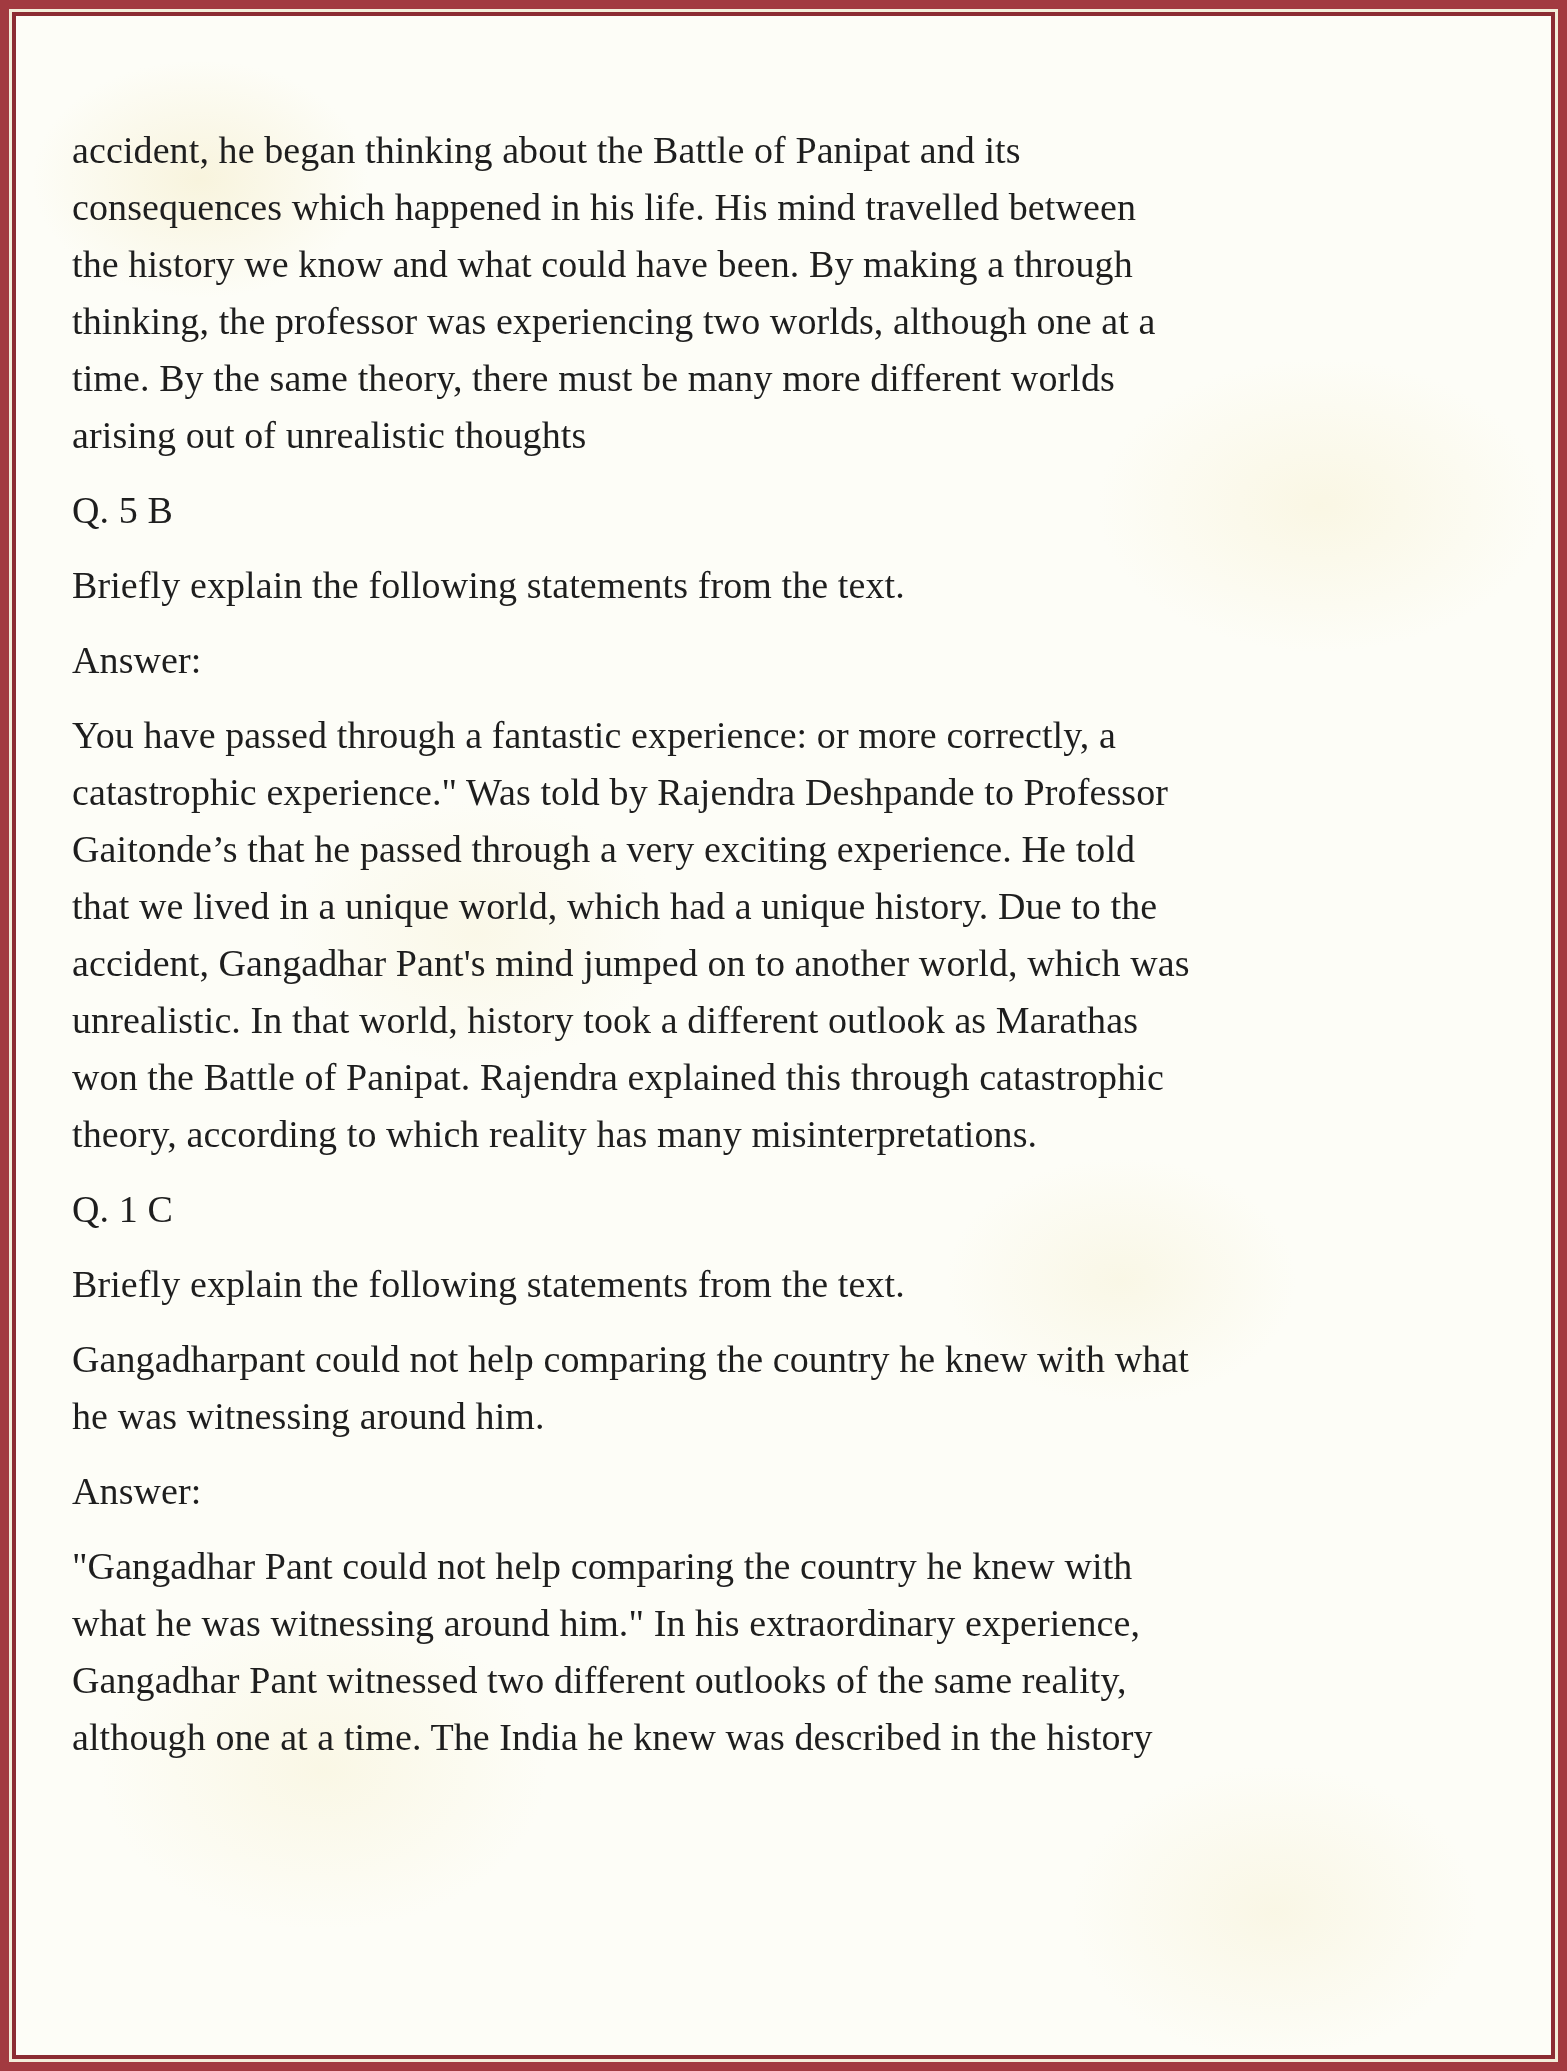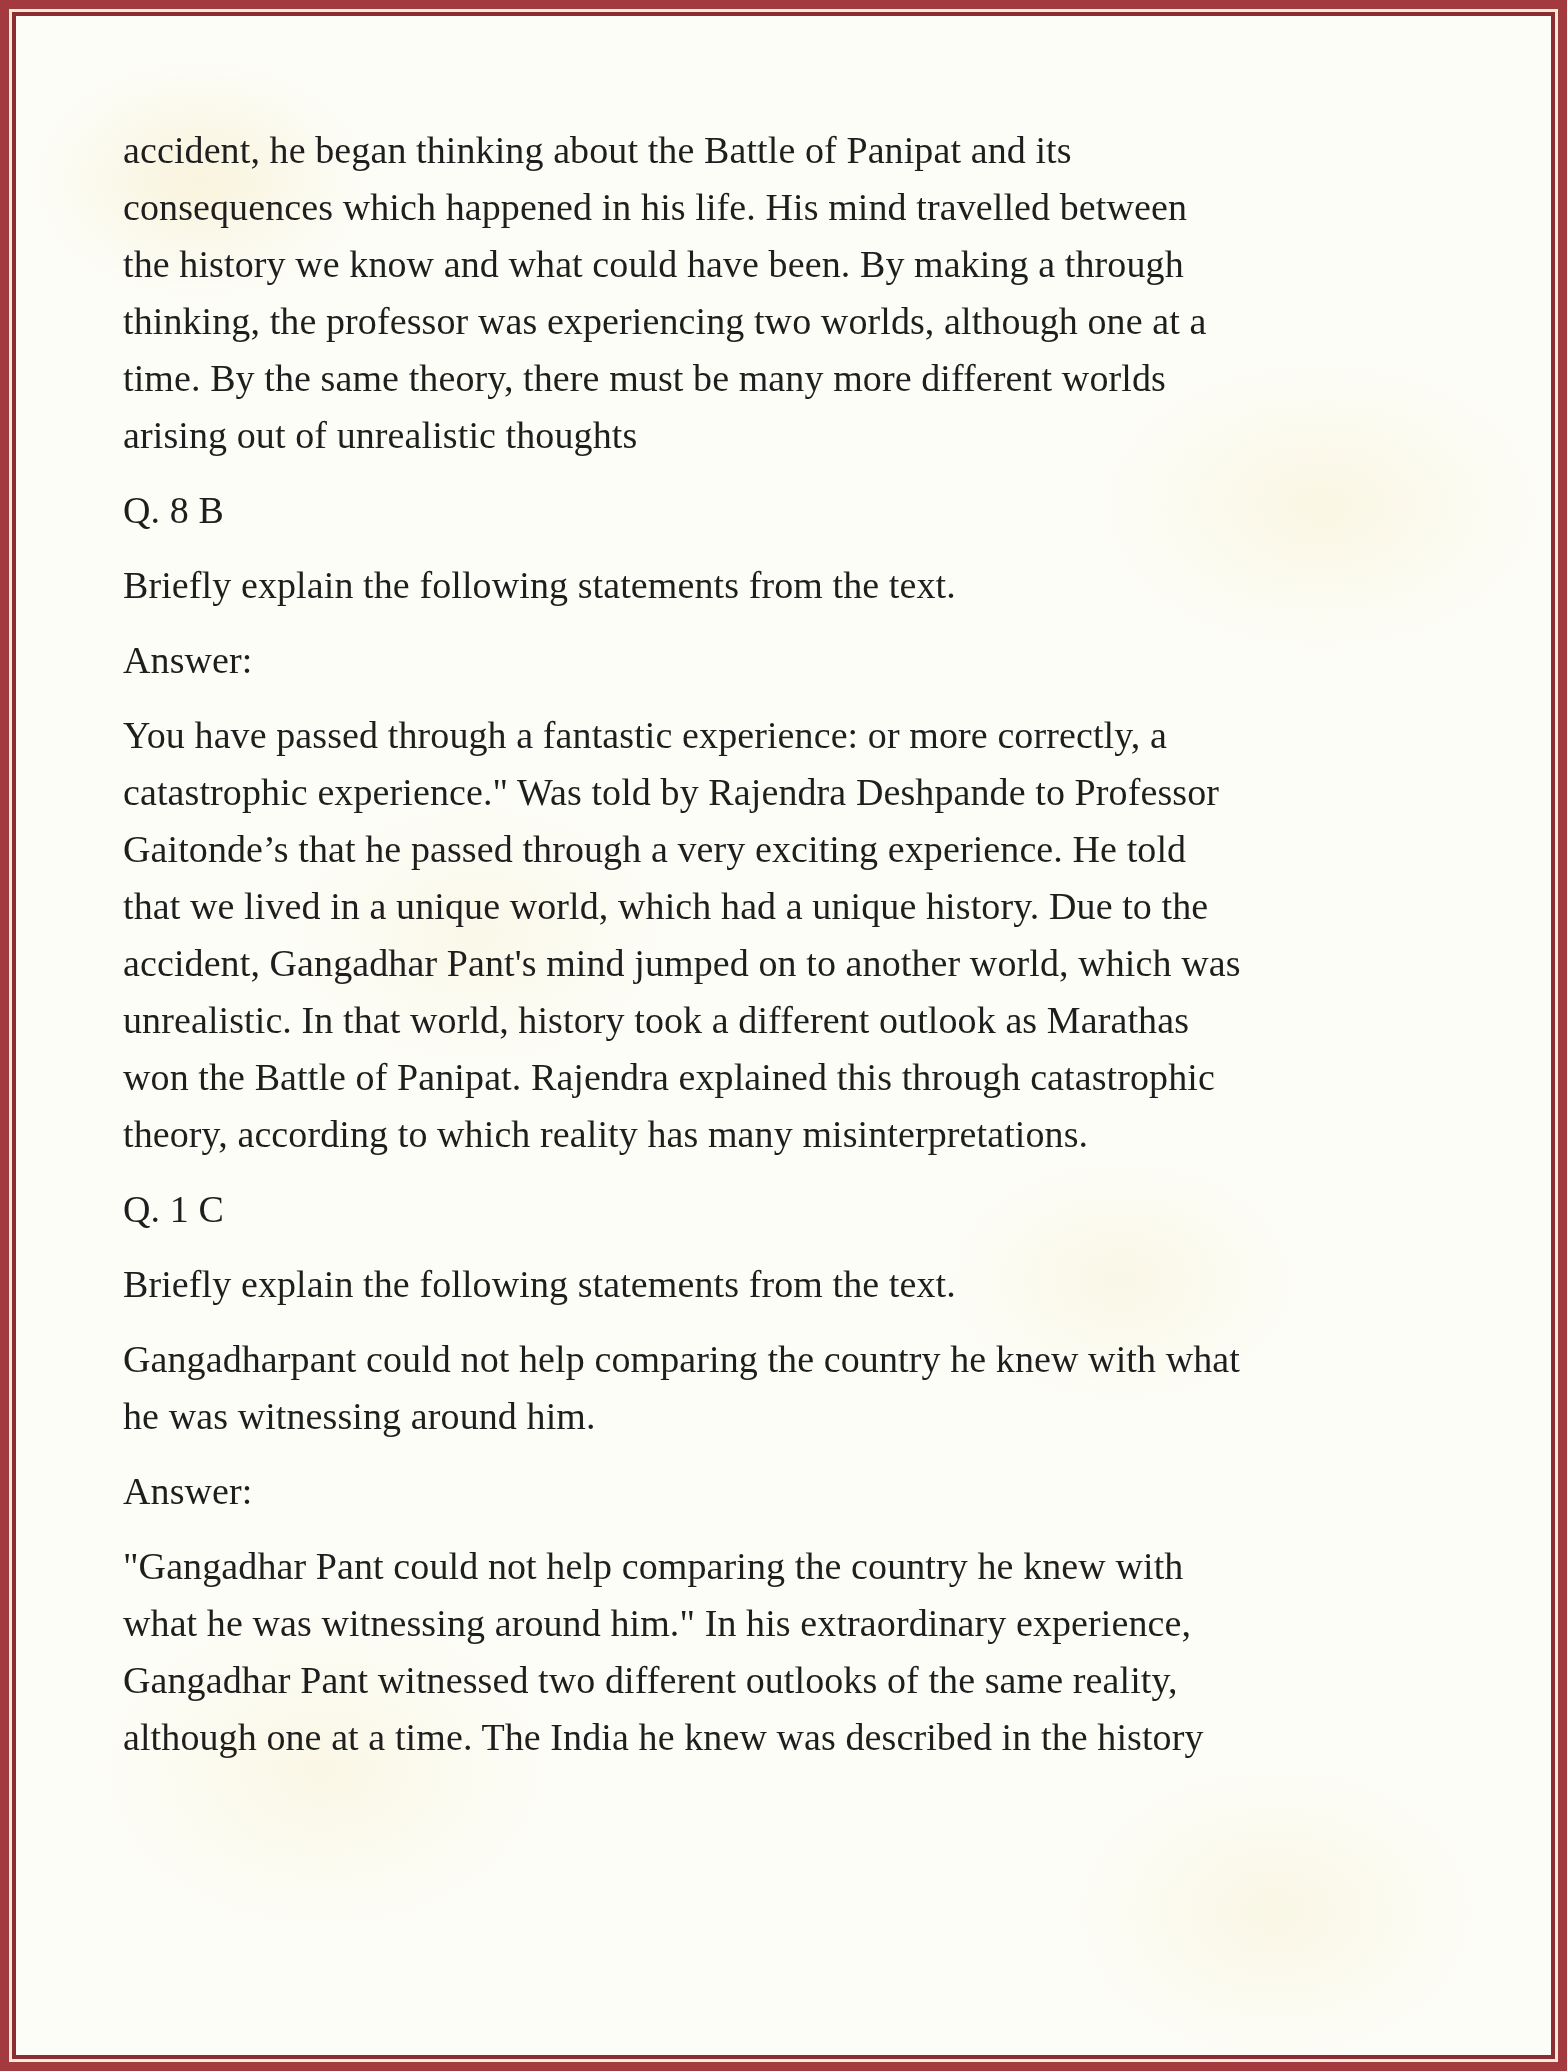--- a/index.html
+++ b/index.html
@@ -31,21 +31,21 @@
     border: 4px solid var(--border-inner);
     background-color: var(--page-background);
     
     background-image:
       radial-gradient(ellipse 240px 170px at 12% 8%,  rgba(244,236,200,.55), transparent 70%),
       radial-gradient(ellipse 320px 210px at 85% 24%, rgba(246,239,205,.45), transparent 70%),
       radial-gradient(ellipse 270px 190px at 30% 45%, rgba(246,240,210,.40), transparent 70%),
       radial-gradient(ellipse 250px 175px at 72% 62%, rgba(244,238,205,.40), transparent 70%),
       radial-gradient(ellipse 320px 230px at 20% 86%, rgba(246,240,208,.45), transparent 70%),
       radial-gradient(ellipse 290px 210px at 82% 93%, rgba(244,237,203,.40), transparent 70%);
-    padding: 106px 28px 0 107px;
+    padding: 106px 28px 0 56px;
     overflow: hidden;
   }
   .doc {
     font-size: 38px;
     line-height: 57px;
     color: var(--text);
     max-width: 1400px;
   }
   .block {
     margin: 0 0 18px 0;
@@ -58,21 +58,21 @@
 
 <div class="page-frame">
   <div class="page-inner">
     <div class="doc">
       <p class="block">accident, he began thinking about the Battle of Panipat and its
 consequences which happened in his life. His mind travelled between
 the history we know and what could have been. By making a through
 thinking, the professor was experiencing two worlds, although one at a
 time. By the same theory, there must be many more different worlds
 arising out of unrealistic thoughts</p>
-      <p class="block">Q. 8 B</p>
+      <p class="block">Q. 5 B</p>
       <p class="block">Briefly explain the following statements from the text.</p>
       <p class="block">Answer:</p>
       <p class="block">You have passed through a fantastic experience: or more correctly, a
 catastrophic experience." Was told by Rajendra Deshpande to Professor
 Gaitonde’s that he passed through a very exciting experience. He told
 that we lived in a unique world, which had a unique history. Due to the
 accident, Gangadhar Pant's mind jumped on to another world, which was
 unrealistic. In that world, history took a different outlook as Marathas
 won the Battle of Panipat. Rajendra explained this through catastrophic
 theory, according to which reality has many misinterpretations.</p>

